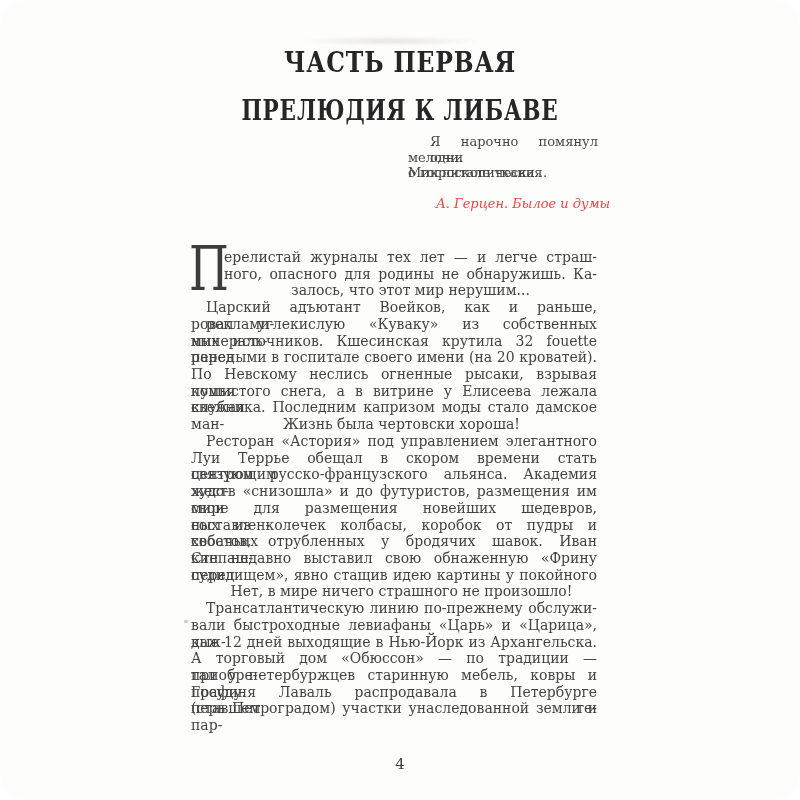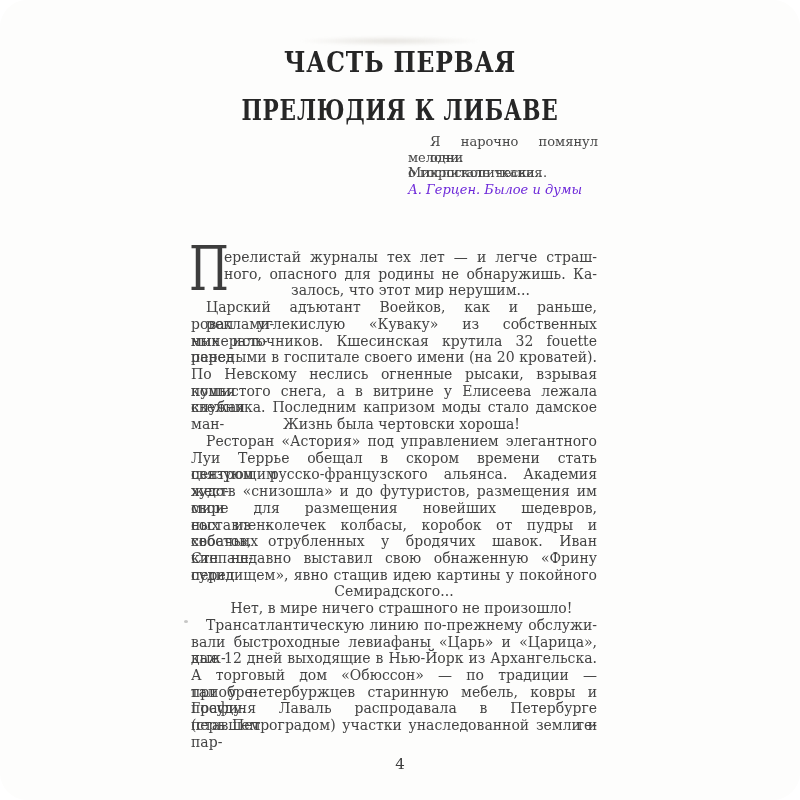--- a/index.html
+++ b/index.html
@@ -40,21 +40,21 @@
   .epigraph{
     position:absolute;left:408px;top:134px;width:190px;
     font-size:13px;color:#474747;
   }
   .eln{height:15.7px;line-height:15.7px;}
   .eln.j{text-align:justify;text-align-last:justify;}
   .eln.l{text-align:left;}
   .eln.i{padding-left:22px;}
   .attr{
     height:15.7px;line-height:15.7px;font-style:italic;
-    text-align:left;margin-right:-12px;margin-top:1px;color:#6d28d9;
+    text-align:right;margin-right:-12px;margin-top:15px;color:#ef4444;
   }
 
   
   .bodytext{
     position:absolute;left:191px;top:249px;width:406px;
     font-size:14px;color:#434343;
   }
   .ln{height:16.72px;line-height:16.72px;}
   .ln.j{text-align:justify;text-align-last:justify;}
   .ln.l{text-align:center;}
@@ -108,21 +108,20 @@
         <div class="ln l i">Жизнь была чертовски хороша!</div>
         <div class="ln j i">Ресторан «Астория» под управлением элегантного</div>
         <div class="ln j">Луи Террье обещал в скором времени стать связующим</div>
         <div class="ln j">центром русско-французского альянса. Академия худо-</div>
         <div class="ln j">жеств «снизошла» и до футуристов, размещения им свои</div>
         <div class="ln j">мире для размещения новейших шедевров, составлен-</div>
         <div class="ln j">ных из колечек колбасы, коробок от пудры и собачьих</div>
         <div class="ln j">хвостов, отрубленных у бродячих шавок. Иван Степаш-</div>
         <div class="ln j">кин недавно выставил свою обнаженную «Фрину перед</div>
         <div class="ln j">судилищем», явно стащив идею картины у покойного</div>
-        <div class="ln l">Семирадского...</div>
         <div class="ln l i">Нет, в мире ничего страшного не произошло!</div>
         <div class="ln j i">Трансатлантическую линию по-прежнему обслужи-</div>
         <div class="ln j">вали быстроходные левиафаны «Царь» и «Царица», каж-</div>
         <div class="ln j">дые 12 дней выходящие в Нью-Йорк из Архангельска.</div>
         <div class="ln j">А торговый дом «Обюссон» — по традиции — приобре-</div>
         <div class="ln j">тал у петербуржцев старинную мебель, ковры и посуду.</div>
         <div class="ln j">Графиня Лаваль распродавала в Петербурге (ставшем те-</div>
         <div class="ln j">перь Петроградом) участки унаследованной земли и пар-</div>
       </div>
   </div>

